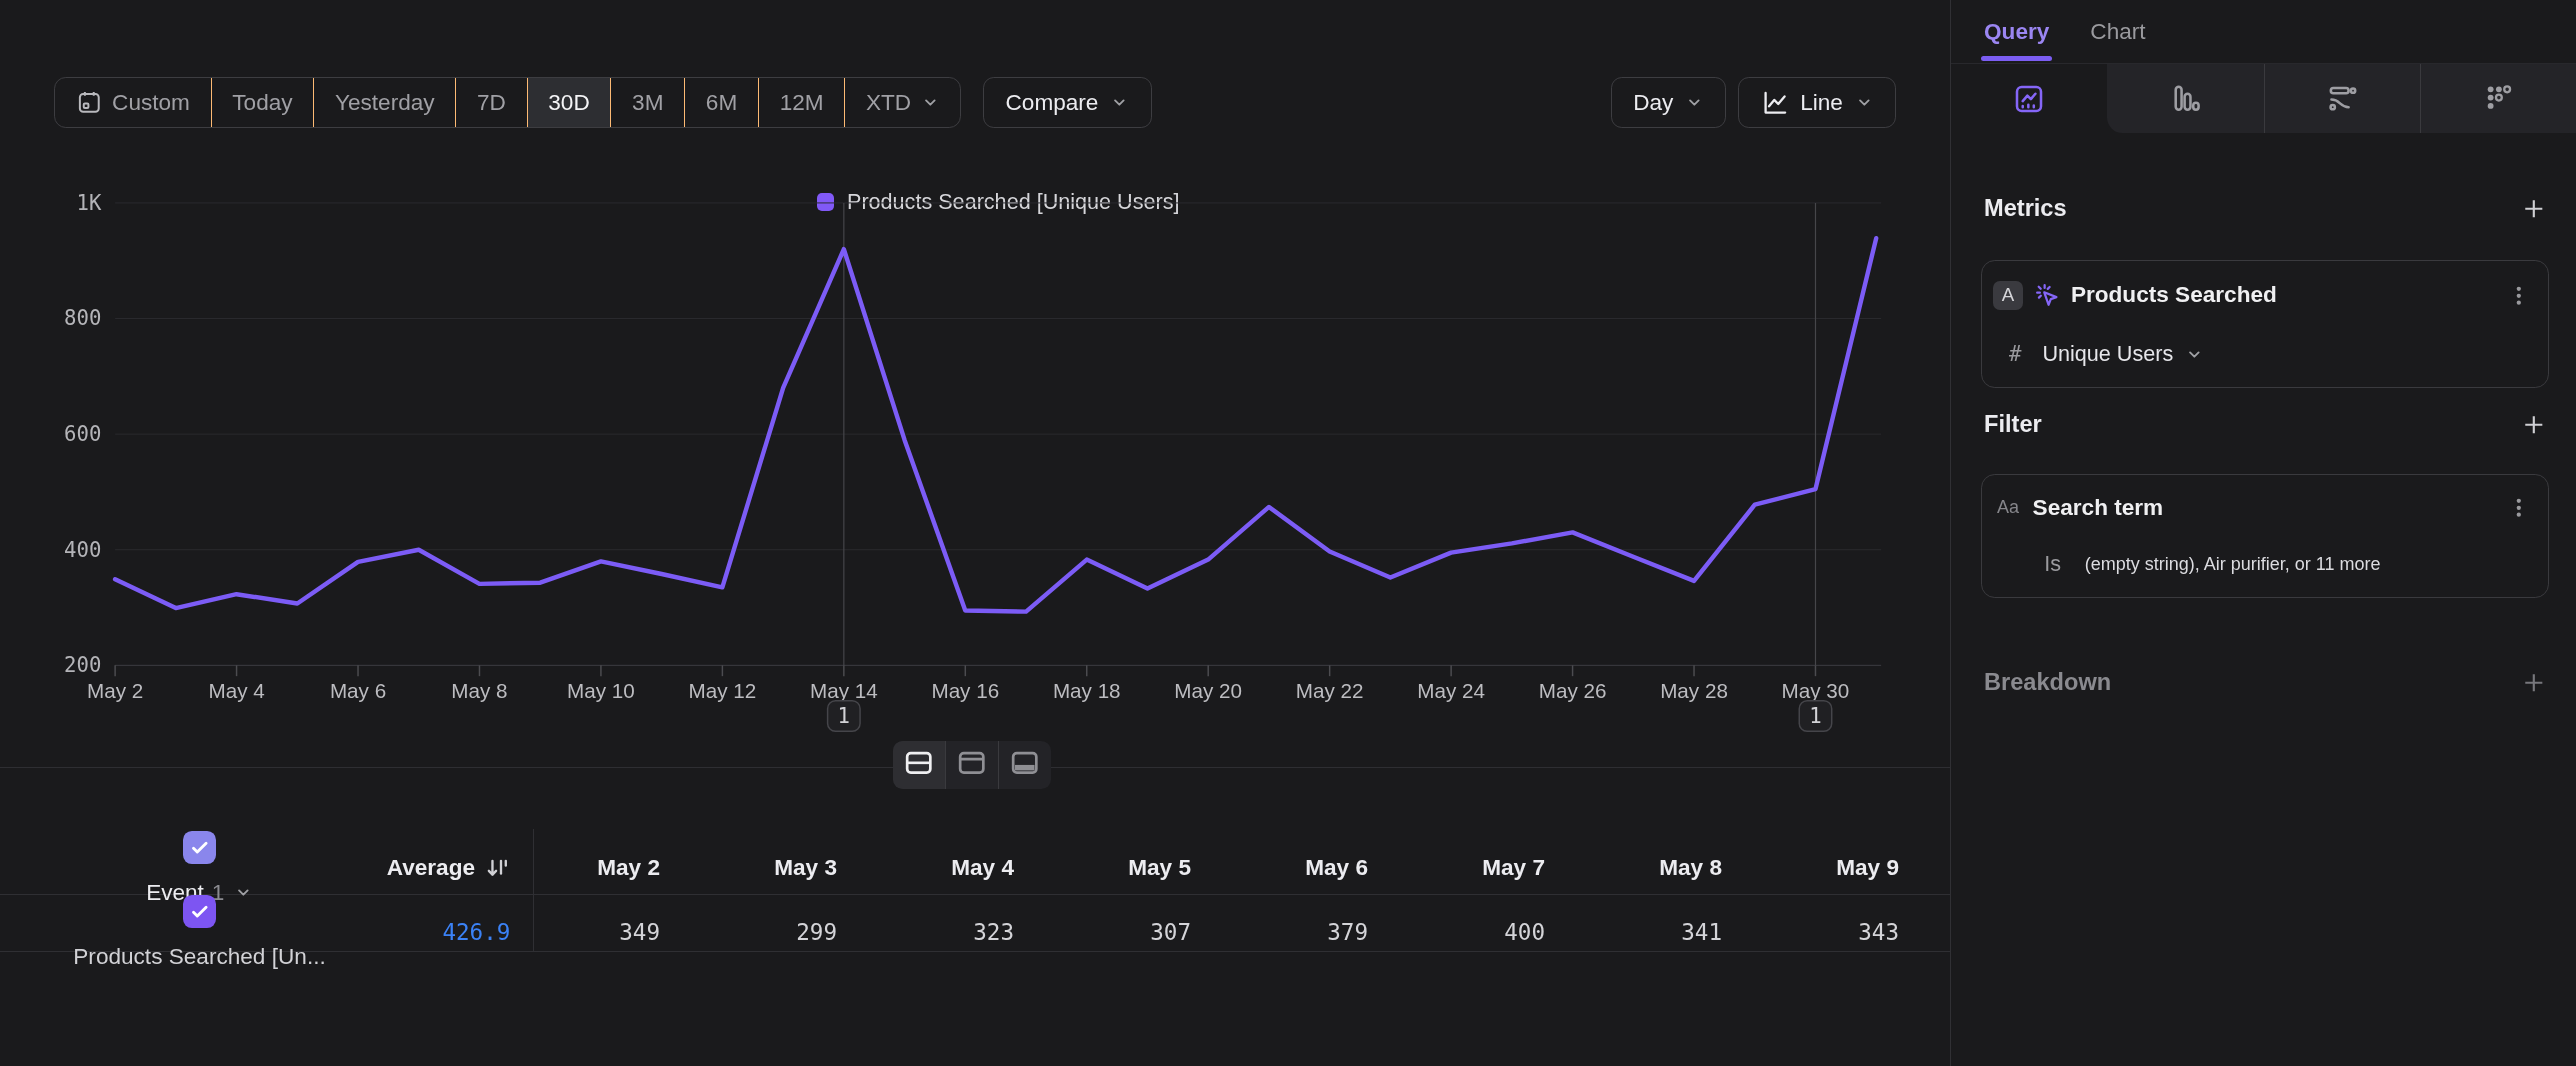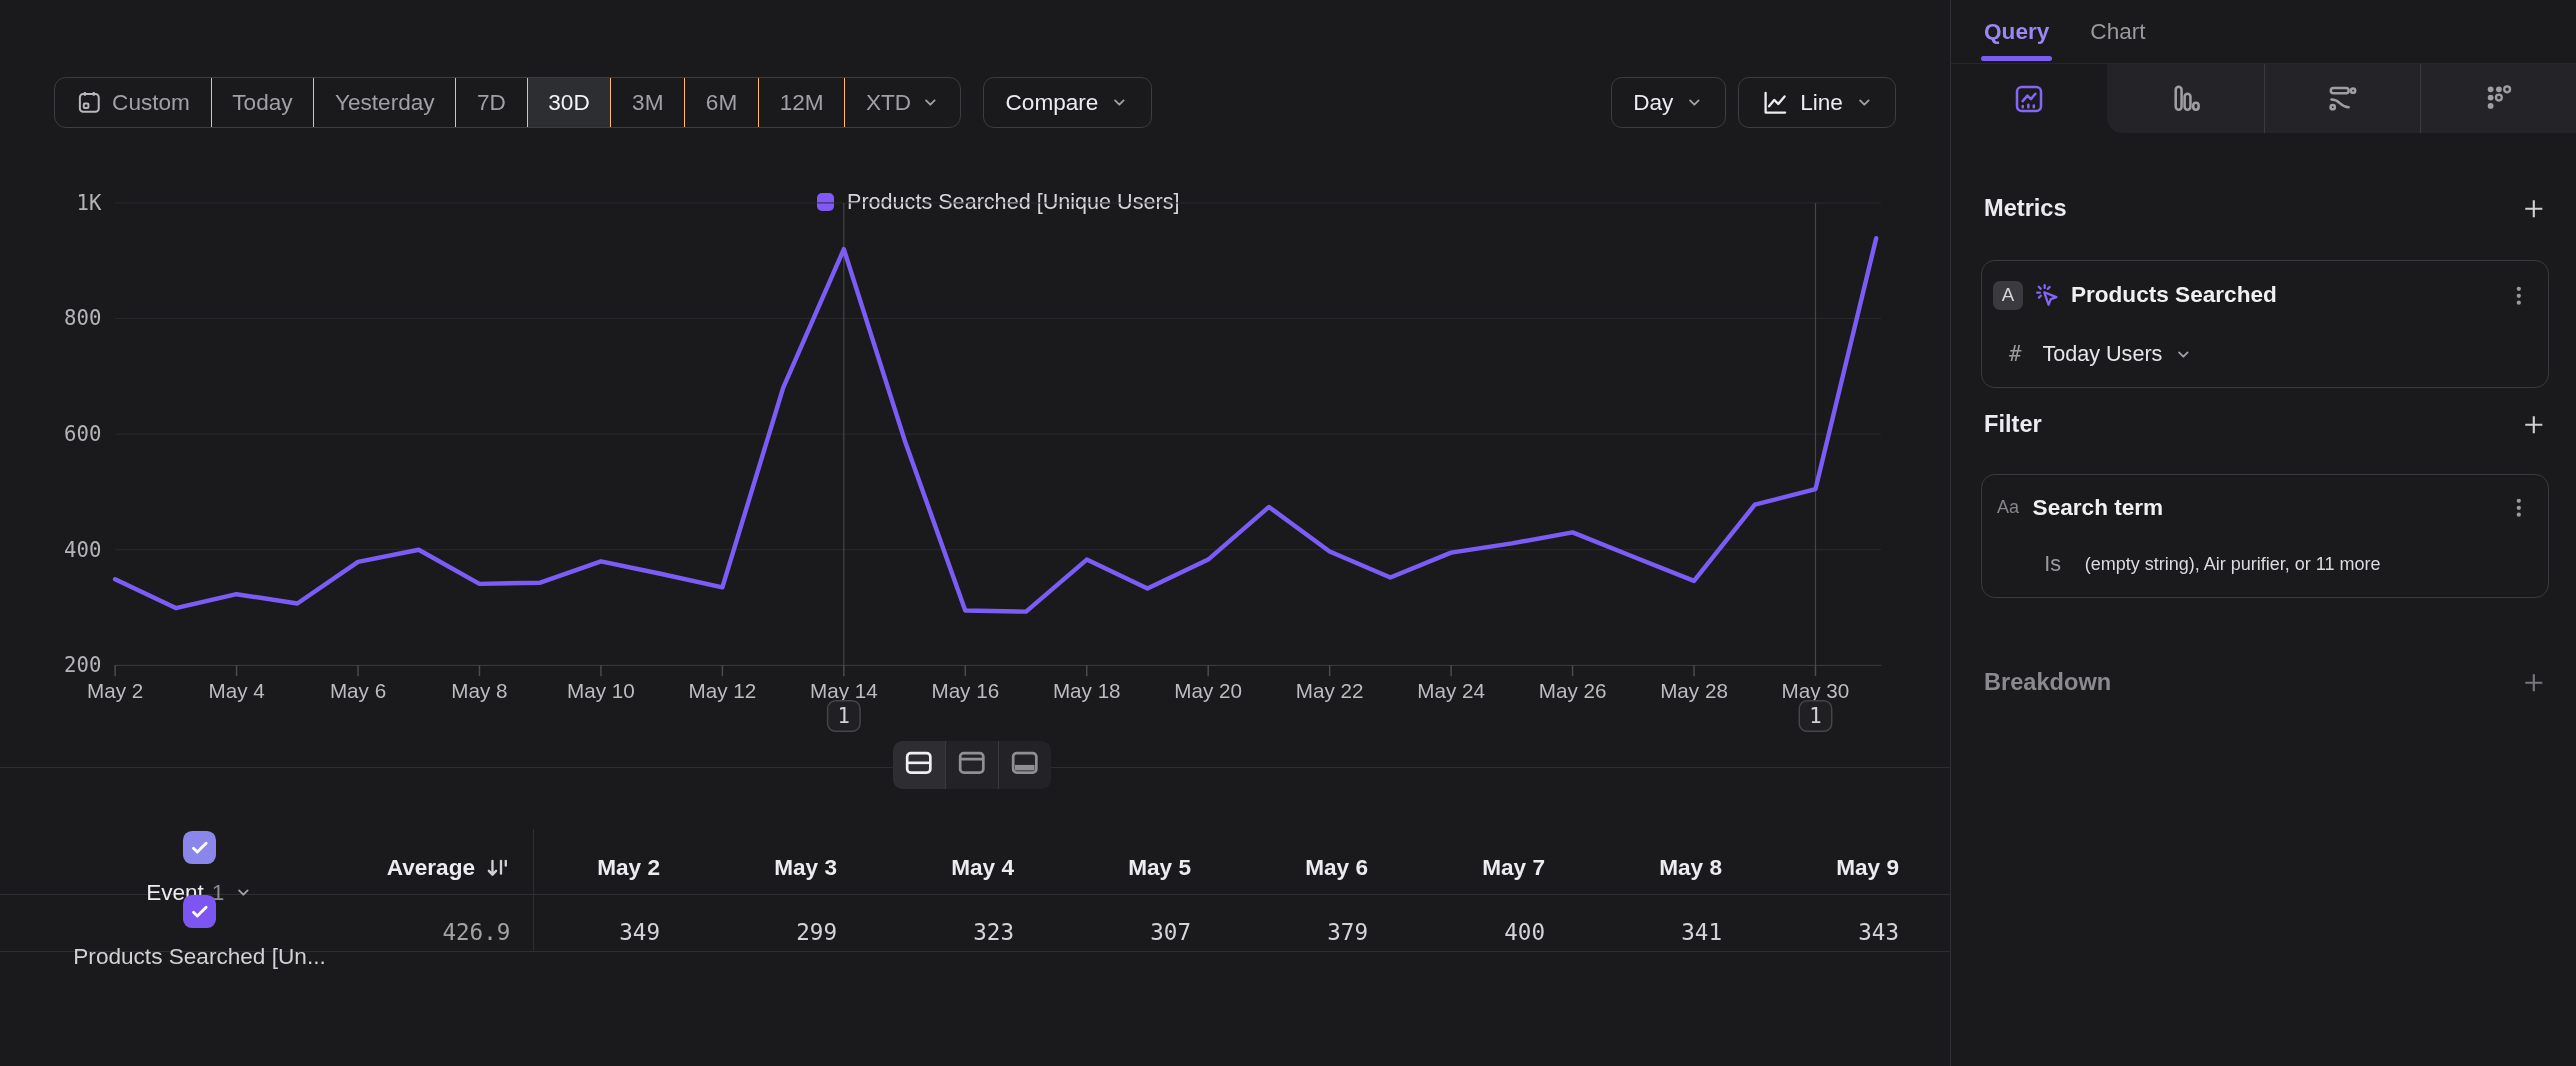--- a/index.html
+++ b/index.html
@@ -55,21 +55,21 @@
   .tcell-avg{display:flex;align-items:center;justify-content:flex-end;gap:9.8px;padding-right:23.6px;}
   .tcell-day{text-align:right;padding-right:51px;font-size:22.6px;}
   .tcell-day--head{font-weight:bold;color:#ececf0;}
   .tcell-day--val{color:#d4d4d8;}
   .col-divider{position:absolute;left:533px;top:829px;width:1px;height:123px;background:#2f2f33;}
   .cb{width:33px;height:33px;border-radius:8.9px;display:flex;align-items:center;justify-content:center;flex:none;}
   .event-label{font-size:22.6px;color:#ececf0;}
   .event-count{font-size:22.6px;color:#8b8b90;margin-left:7.9px;}
   .row-name{font-size:22.6px;color:#d2d2d6;white-space:nowrap;}
   .avg-label{font-size:22.6px;font-weight:bold;color:#ececf0;}
-  .avg-val{font-size:22.6px;color:#a3a3a3;}
+  .avg-val{font-size:22.6px;color:#3b82f6;}
   .sort-icon{display:flex;color:#d0d0d4;}
 
   
   .panel{position:absolute;left:1951px;top:0;width:625px;height:1067px;background:#1a1a1c;}
   .panel-tabs{position:absolute;left:0;top:0;right:0;height:63px;display:flex;gap:41px;
               align-items:center;padding-left:33px;}
   .ptab{position:relative;height:100%;display:flex;align-items:center;font-size:22.6px;
         color:#9a9a9e;cursor:pointer;}
   .ptab--active{color:#9b86f2;font-weight:bold;}
   .ptab--active::after{content:"";position:absolute;left:-3px;right:-3px;bottom:2px;height:4.9px;
@@ -435,21 +435,21 @@
           <svg viewBox="0 0 24 24" width="25.6" height="25.6" fill="currentColor">
               <circle cx="12" cy="5.5" r="2"></circle>
               <circle cx="12" cy="12" r="2"></circle>
               <circle cx="12" cy="18.5" r="2"></circle>
             </svg>
         </button>
       </div>
       <div class="card-row2">
         <span class="hash-sym mono">#</span>
         <span style="display:flex;align-items:center;gap:11.8px;">
-          <span class="agg-label">Today Users</span>
+          <span class="agg-label">Unique Users</span>
           <span class="chev">
               <svg viewBox="0 0 24 24" width="18.7" height="18.7" fill="none" stroke="currentColor" stroke-width="2.4" stroke-linecap="round" stroke-linejoin="round">
                 <path d="M6.5 9.5l5.5 5.5 5.5-5.5"></path>
               </svg>
             </span>
         </span>
       </div>
     </div>
 
     <div class="psection-head" style="top:411px;">

